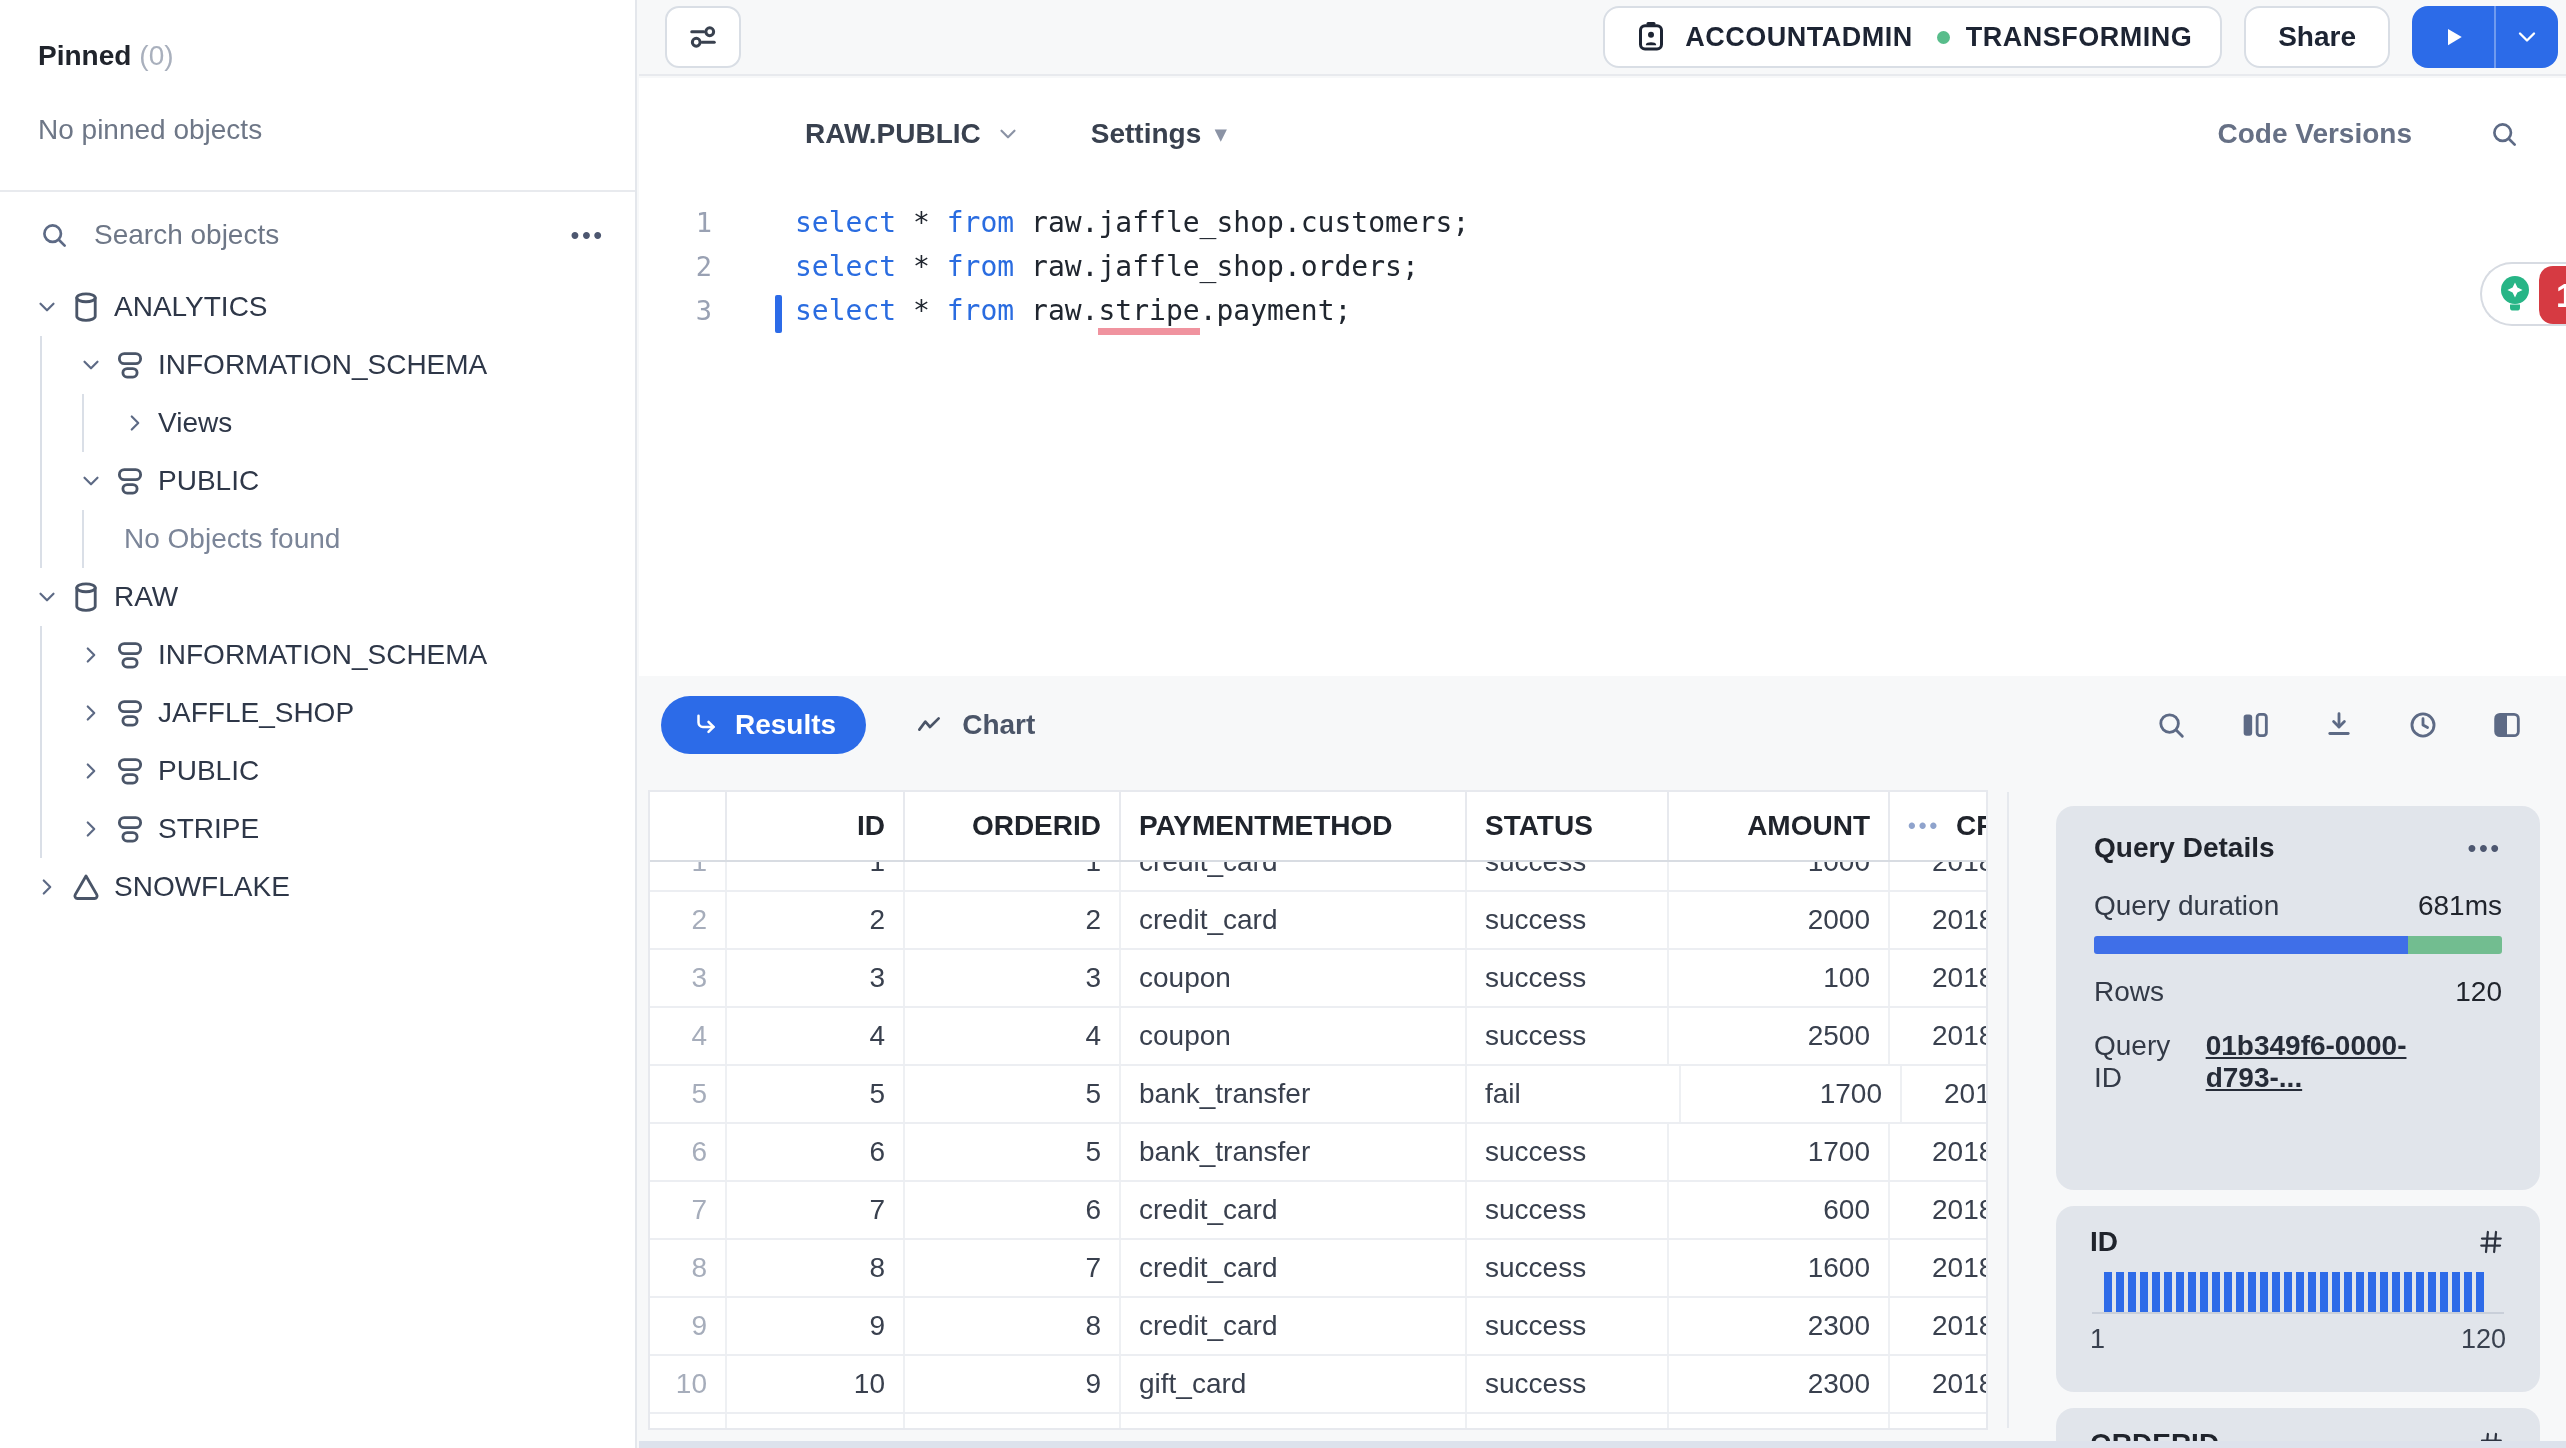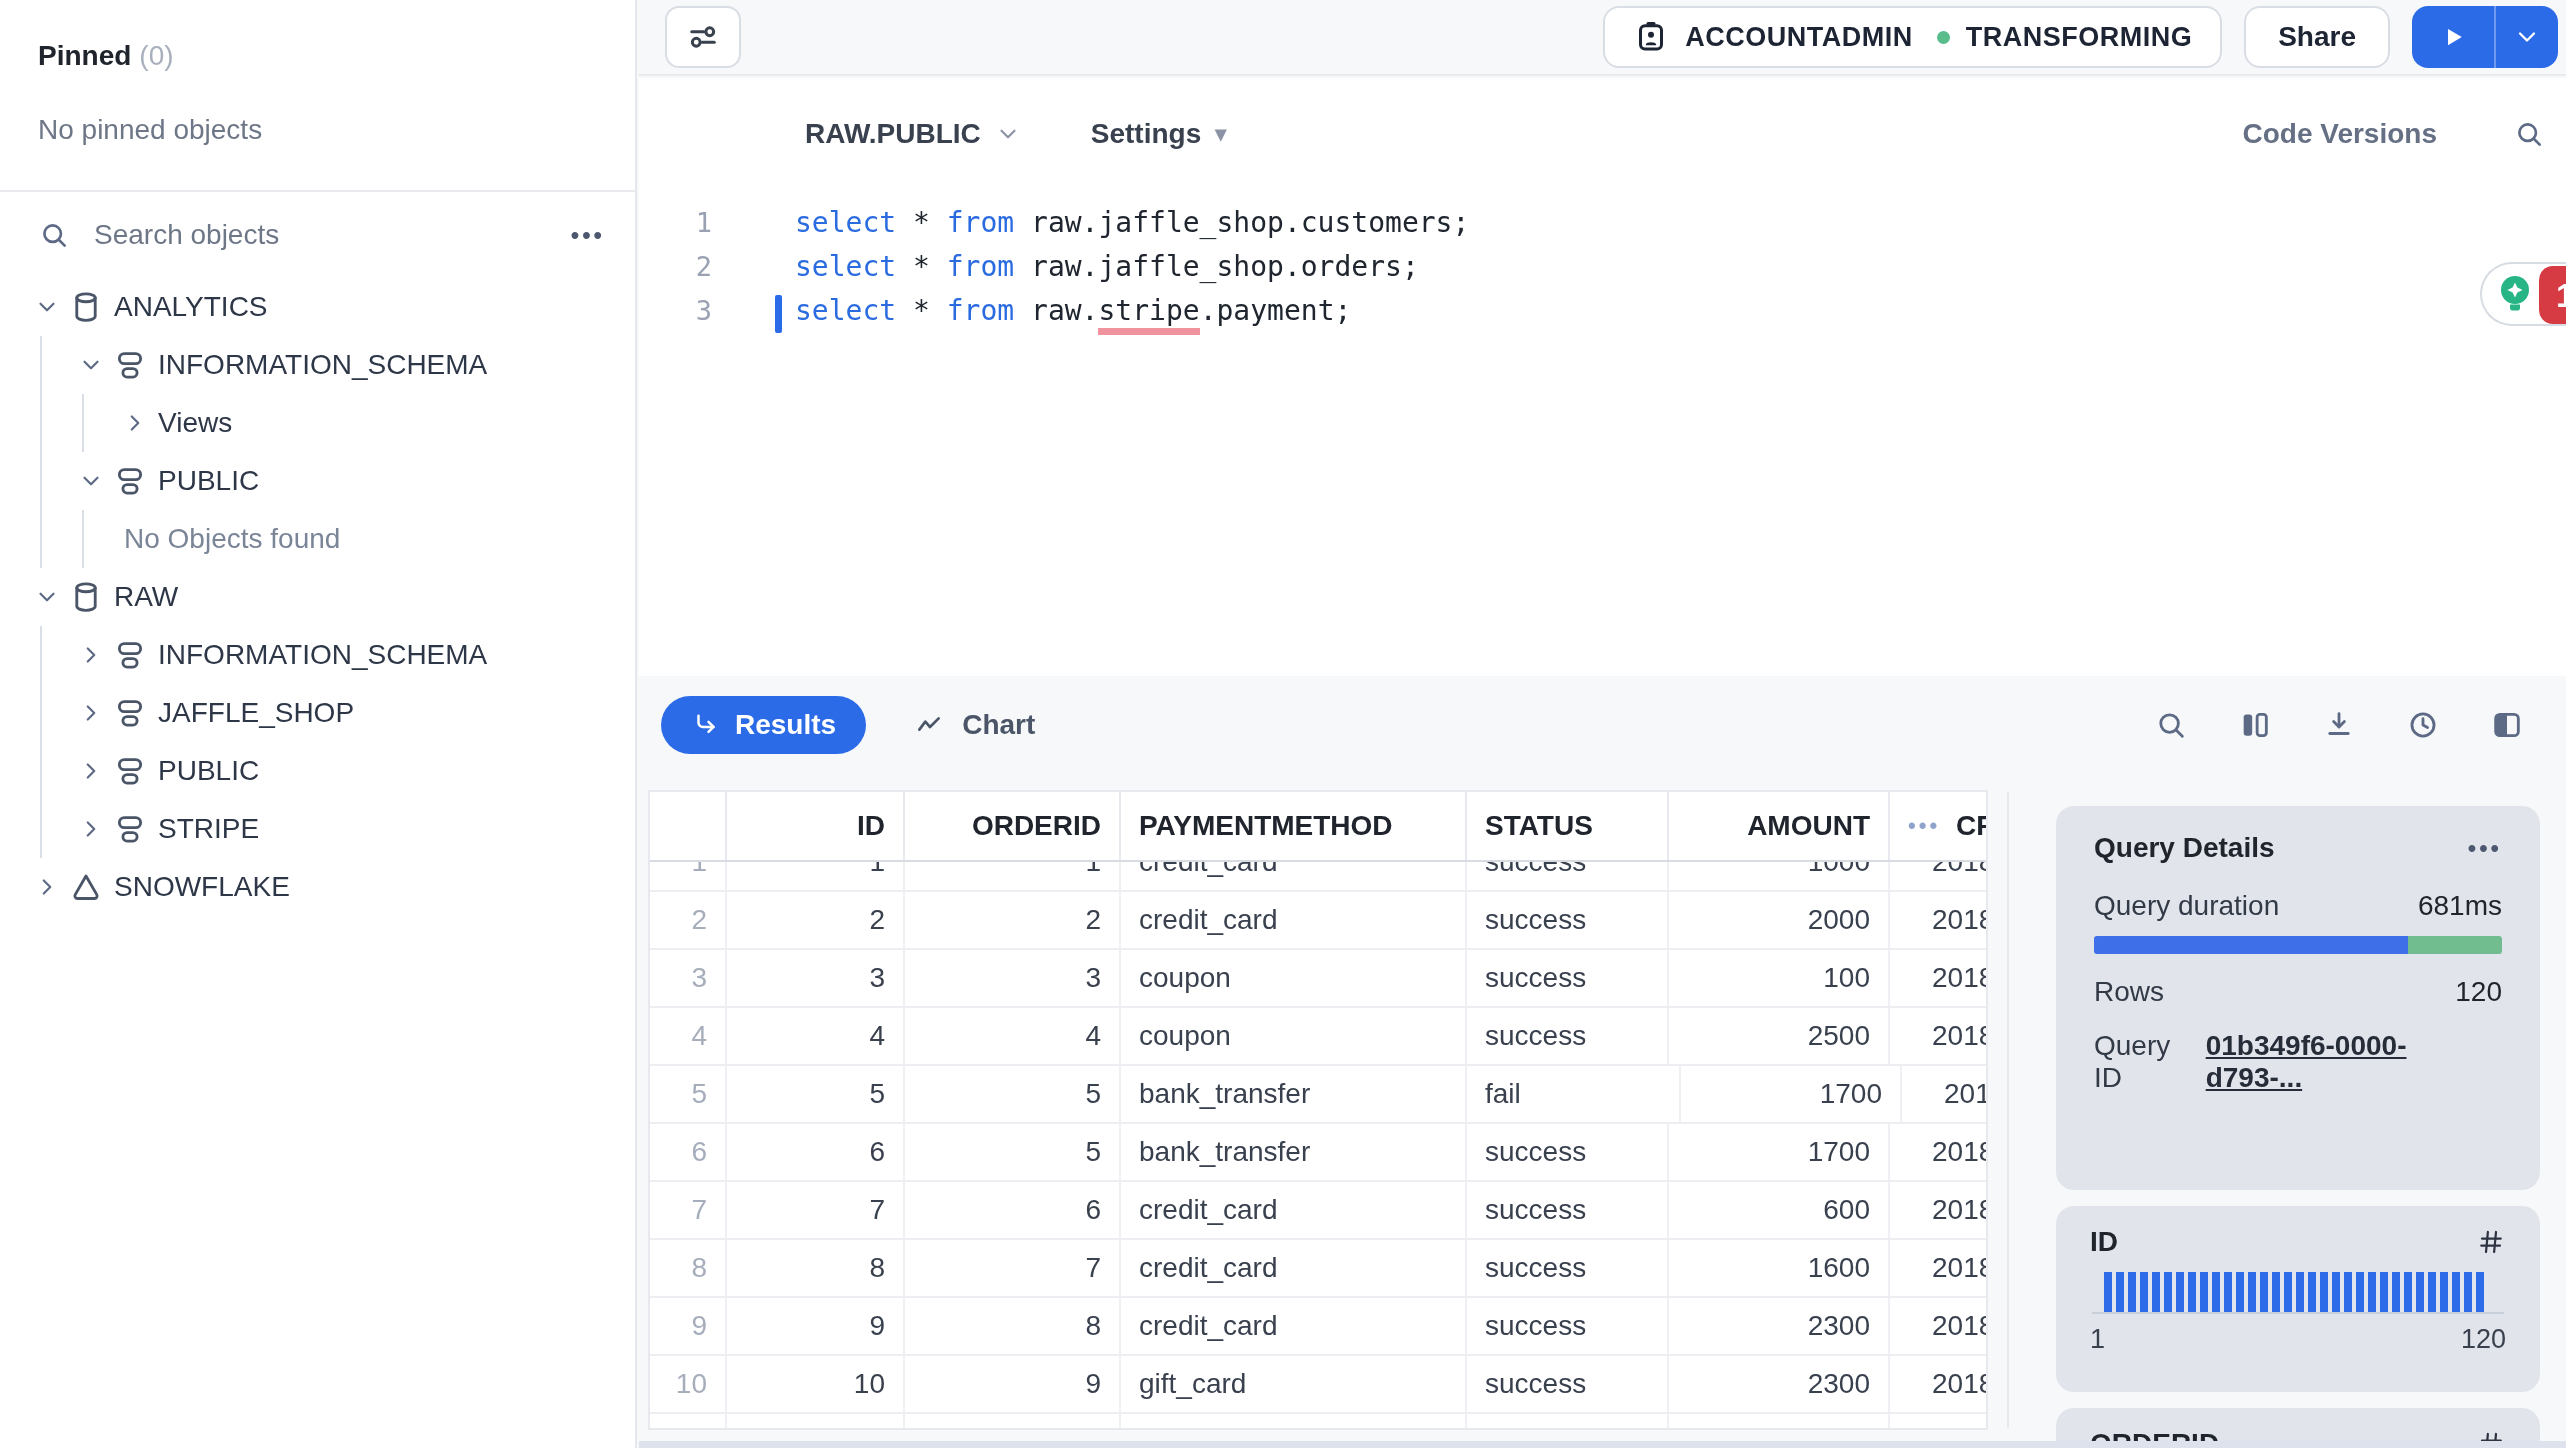--- a/index.html
+++ b/index.html
@@ -46,21 +46,21 @@
   .context-pill .ic{color:#1d2433;}
   .role,.wh{font-size:27px;font-weight:700;color:#1d2433;letter-spacing:.5px;white-space:nowrap;}
   .dot{width:13px;height:13px;border-radius:50%;background:var(--dot-green);margin-left:8px;flex:none;}
   .share-btn{height:62px;background:#fff;border:2px solid #d9dee5;border-radius:16px;font-size:28px;font-weight:700;color:#1d2433;padding:0 32px;font-family:inherit;cursor:pointer;}
   .run-split{height:62px;background:var(--accent);border-radius:16px;display:flex;align-items:stretch;overflow:hidden;}
   .run-play{width:82px;display:flex;align-items:center;justify-content:center;color:#fff;cursor:pointer;}
   .run-more{width:62px;display:flex;align-items:center;justify-content:center;color:#fff;border-left:2px solid rgba(255,255,255,.32);cursor:pointer;}
 
   
   .editor{position:absolute;left:639px;top:78px;width:1927px;height:598px;background:#fff;}
-  .editor-head{display:flex;align-items:center;padding:40px 21px 0 166px;}
+  .editor-head{display:flex;align-items:center;padding:40px 46px 0 166px;}
   .ctx{display:flex;align-items:center;gap:14px;font-size:28px;font-weight:700;color:#39414f;cursor:pointer;}
   .ctx .ic,.settings .ic{color:#8b93a5;}
   .settings{margin-left:70px;display:flex;align-items:center;gap:14px;font-size:28px;font-weight:700;color:#39414f;cursor:pointer;}
   .tri{color:#8b93a5;font-size:22px;}
   .codever{margin-left:auto;font-size:28px;font-weight:700;color:#667085;cursor:pointer;}
   .searchic{margin-left:76px;color:#5d6a85;cursor:pointer;}
   #code{margin-top:50px;font-family:"DejaVu Sans Mono",monospace;font-size:28px;}
   .code-line{display:flex;align-items:center;height:44px;}
   .lnum{width:73px;text-align:right;color:#99a1b3;font-size:27px;flex:none;}
   .lbody{margin-left:83px;position:relative;white-space:pre;color:#20262f;}

